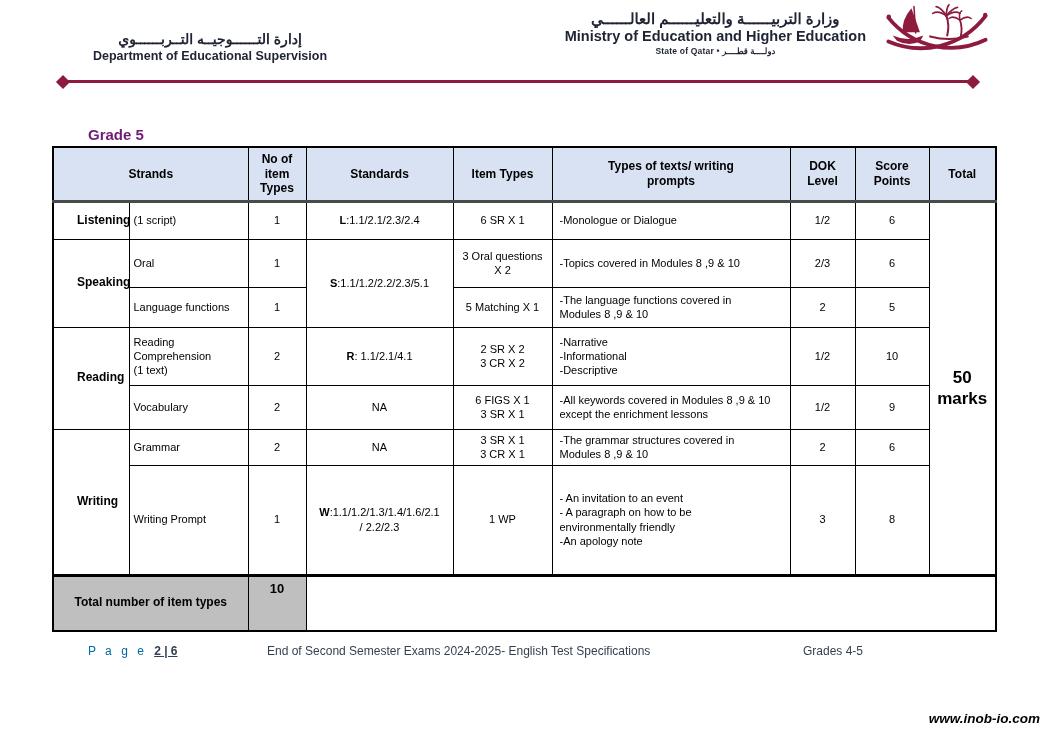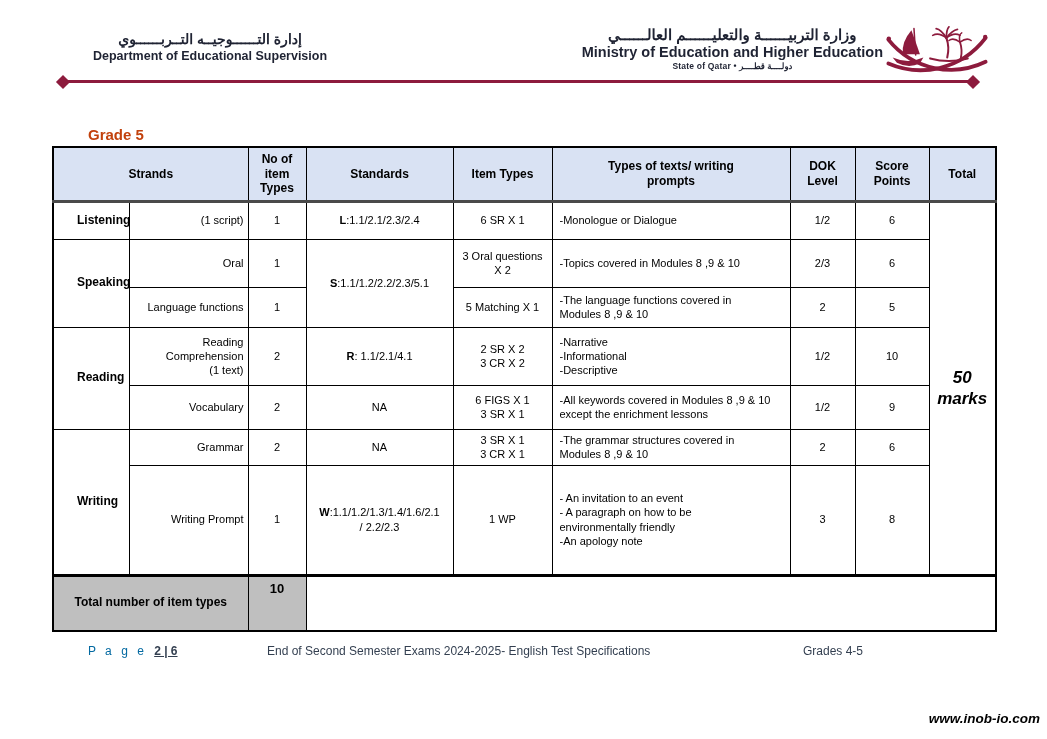--- a/index.html
+++ b/index.html
@@ -6,51 +6,51 @@
   .page{position:relative;width:1047px;height:739px;background:#fff;overflow:hidden;
         font-family:"Liberation Sans",sans-serif;color:#000;}
 
   
   .dept-block{position:absolute;left:80px;top:31px;display:flex;align-items:center;gap:10px;}
   .vbar{width:3px;background:#8D1B3D;}
   .dept-text{text-align:center;color:#1f2333;line-height:1.25;}
   .dept-ar{font-size:14px;font-weight:bold;}
   .dept-en{font-size:12.5px;font-weight:bold;}
 
-  .ministry-block{position:absolute;right:56px;top:26px;display:flex;align-items:flex-start;gap:0;}
+  .ministry-block{position:absolute;right:56px;top:4px;display:flex;align-items:center;gap:17px;}
   .ministry-text{text-align:center;color:#1f2333;line-height:1.2;}
   .min-ar{font-size:15px;font-weight:bold;}
   .min-en{font-size:14.5px;font-weight:bold;}
   .min-state{font-size:8.5px;font-weight:bold;letter-spacing:.2px;}
   .emblem{width:108px;height:58px;}
 
   .rule{position:absolute;left:62px;top:80px;width:912px;height:3px;background:#8D1B3D;}
   .diamond{position:absolute;width:10px;height:10px;background:#8D1B3D;transform:rotate(45deg);top:-3.5px;}
   .diamond.left{left:-4px;}
   .diamond.right{right:-4px;}
 
   
-  .grade{position:absolute;left:88px;top:114px;font-size:15px;font-weight:bold;color:#c2410c;}
+  .grade{position:absolute;left:88px;top:114px;font-size:15px;font-weight:bold;color:#701a75;}
 
   
   .table-wrap{position:absolute;left:52px;top:146px;}
   table{border-collapse:collapse;table-layout:fixed;width:943px;border:2px solid #000;}
   th,td{border:1px solid #000;white-space:pre-line;overflow:hidden;padding:2px 4px;
         font-size:11px;vertical-align:middle;line-height:1.3;}
   thead th{background:#D9E2F3;font-weight:bold;font-size:12px;text-align:center;
            border-bottom:3px solid #4a4a4a;line-height:1.2;}
   .c-strand{font-weight:bold;font-size:12px;text-align:left;padding-left:23px;}
-  .c-sub{text-align:right;}
+  .c-sub{text-align:left;}
   .c-count{text-align:center;}
   .c-std{text-align:center;}
   .c-items{text-align:center;}
   .c-texts{text-align:left;padding-left:7px;}
   .c-dok{text-align:center;}
   .c-score{text-align:center;}
-  .c-total{text-align:center;font-weight:bold;font-size:17px;line-height:1.25;font-style:italic;}
+  .c-total{text-align:center;font-weight:bold;font-size:17px;line-height:1.25;}
   .row-sum td{border-top:3px solid #000;}
   .sum-label{background:#BFBFBF;font-weight:bold;font-size:12px;text-align:center;}
   .sum-value{background:#BFBFBF;font-weight:bold;font-size:13px;text-align:center;vertical-align:top;padding-top:4px;}
   .sum-empty{background:#fff;}
 
   
   .footer-page{position:absolute;left:88px;top:644px;font-size:12px;}
   .footer-page .muted{color:#0369a1;letter-spacing:3px;}
   .footer-page .val{color:#333F50;font-weight:bold;margin-left:4px;text-decoration:underline;}
   .footer-center{position:absolute;left:267px;top:644px;font-size:12px;color:#333F50;}

